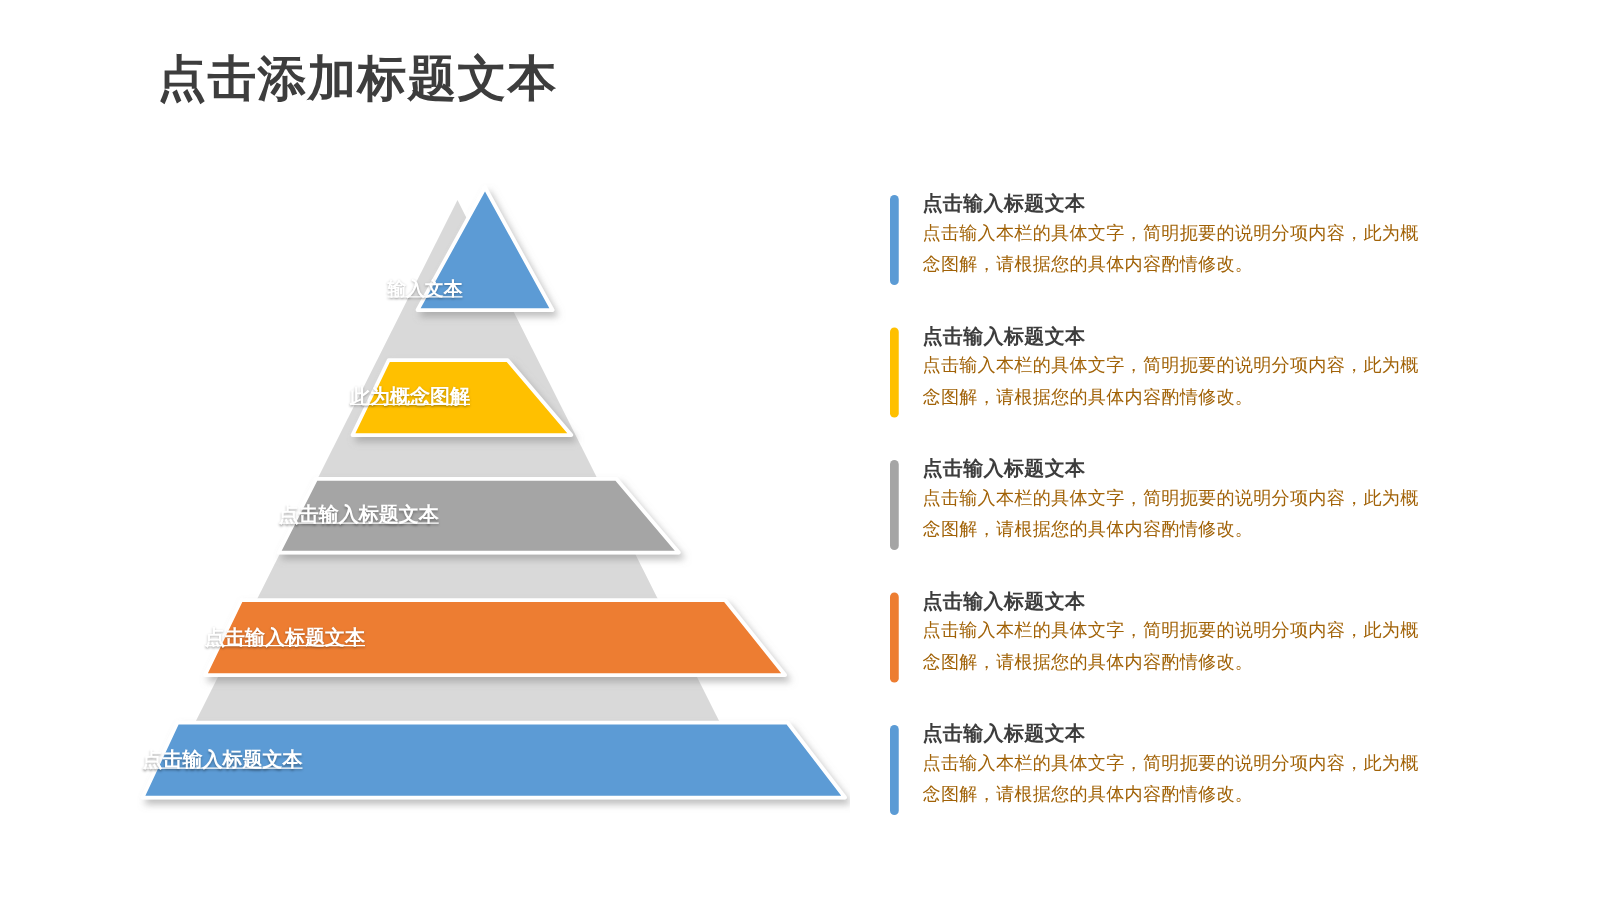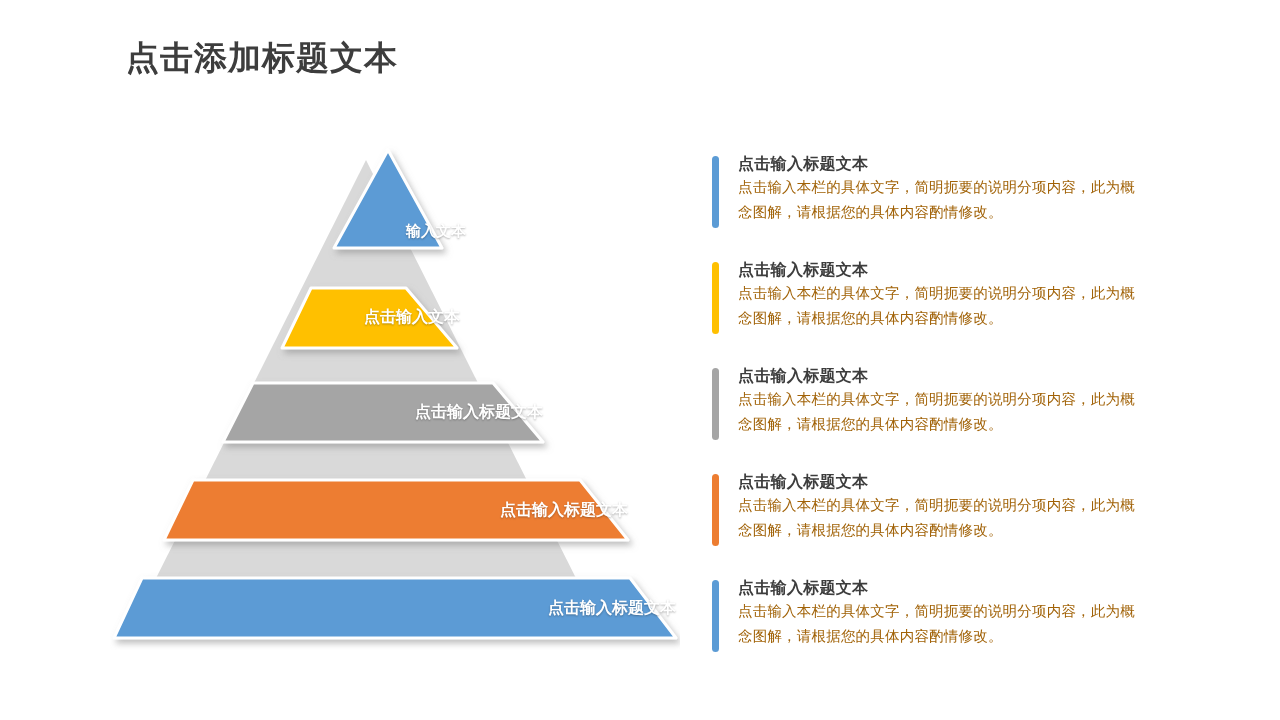--- a/index.html
+++ b/index.html
@@ -13,21 +13,21 @@
     font-family: "Liberation Sans", "DejaVu Sans", sans-serif;
     position: relative;
     overflow: hidden;
   }
 
   
   #slide-title {
     position: absolute;
     left: 126px;
     top: 36px;
-    font-size: 33px;
+    font-size: 39px;
     font-weight: bold;
     color: #3d3d3d;
     letter-spacing: 1px;
     white-space: nowrap;
   }
 
   
   #pyramid {
     position: absolute;
     left: 110px;
@@ -37,24 +37,25 @@
   }
   #pyramid svg {
     display: block;
     width: 570px;
     height: 510px;
   }
   .layer-label {
     position: absolute;
     color: #ffffff;
     font-weight: bold;
-    text-align: right;
+    text-align: left;
     white-space: nowrap;
     text-shadow: 0 1px 2px rgba(0,0,0,0.30);
     pointer-events: none;
+    text-decoration: underline;
   }
 
   
   #bullet-list {
     position: absolute;
     left: 708px;
     top: 152px;
     width: 448px;
   }
   .bullet-item {
@@ -116,21 +117,21 @@
     <g filter="url(#shp)">
       <polygon id="lvl4" points="470,340 518,400 54,400 83,340" stroke="#ffffff" stroke-width="3" stroke-linejoin="round" fill="#ED7D31"></polygon>
     </g>
 
     <g filter="url(#shp)">
       <polygon id="lvl5" points="520,438 566,498 4,498 32,438" stroke="#ffffff" stroke-width="3" stroke-linejoin="round" fill="#5B9BD5"></polygon>
     </g>
   </svg>
 
   <div class="layer-label" id="lbl1" style="left: 200px; top: 82px; width: 156px; font-size: 15px;">输入文本</div>
-  <div class="layer-label" id="lbl2" style="left: 170px; top: 167px; width: 180px; font-size: 16px;">点击输入文本</div>
+  <div class="layer-label" id="lbl2" style="left: 170px; top: 167px; width: 180px; font-size: 16px;">此为概念图解</div>
   <div class="layer-label" id="lbl3" style="left: 113px; top: 262px; width: 320px; font-size: 16px;">点击输入标题文本</div>
   <div class="layer-label" id="lbl4" style="left: 54px; top: 360px; width: 464px; font-size: 16px;">点击输入标题文本</div>
   <div class="layer-label" id="lbl5" style="left: 4px; top: 458px; width: 562px; font-size: 16px;">点击输入标题文本</div>
 </div>
 
 <div id="bullet-list">
 
   <div class="bullet-item">
     <span class="bullet-bar" style="background: rgb(91, 155, 213);"></span>
     <div class="bullet-title">点击输入标题文本</div>

